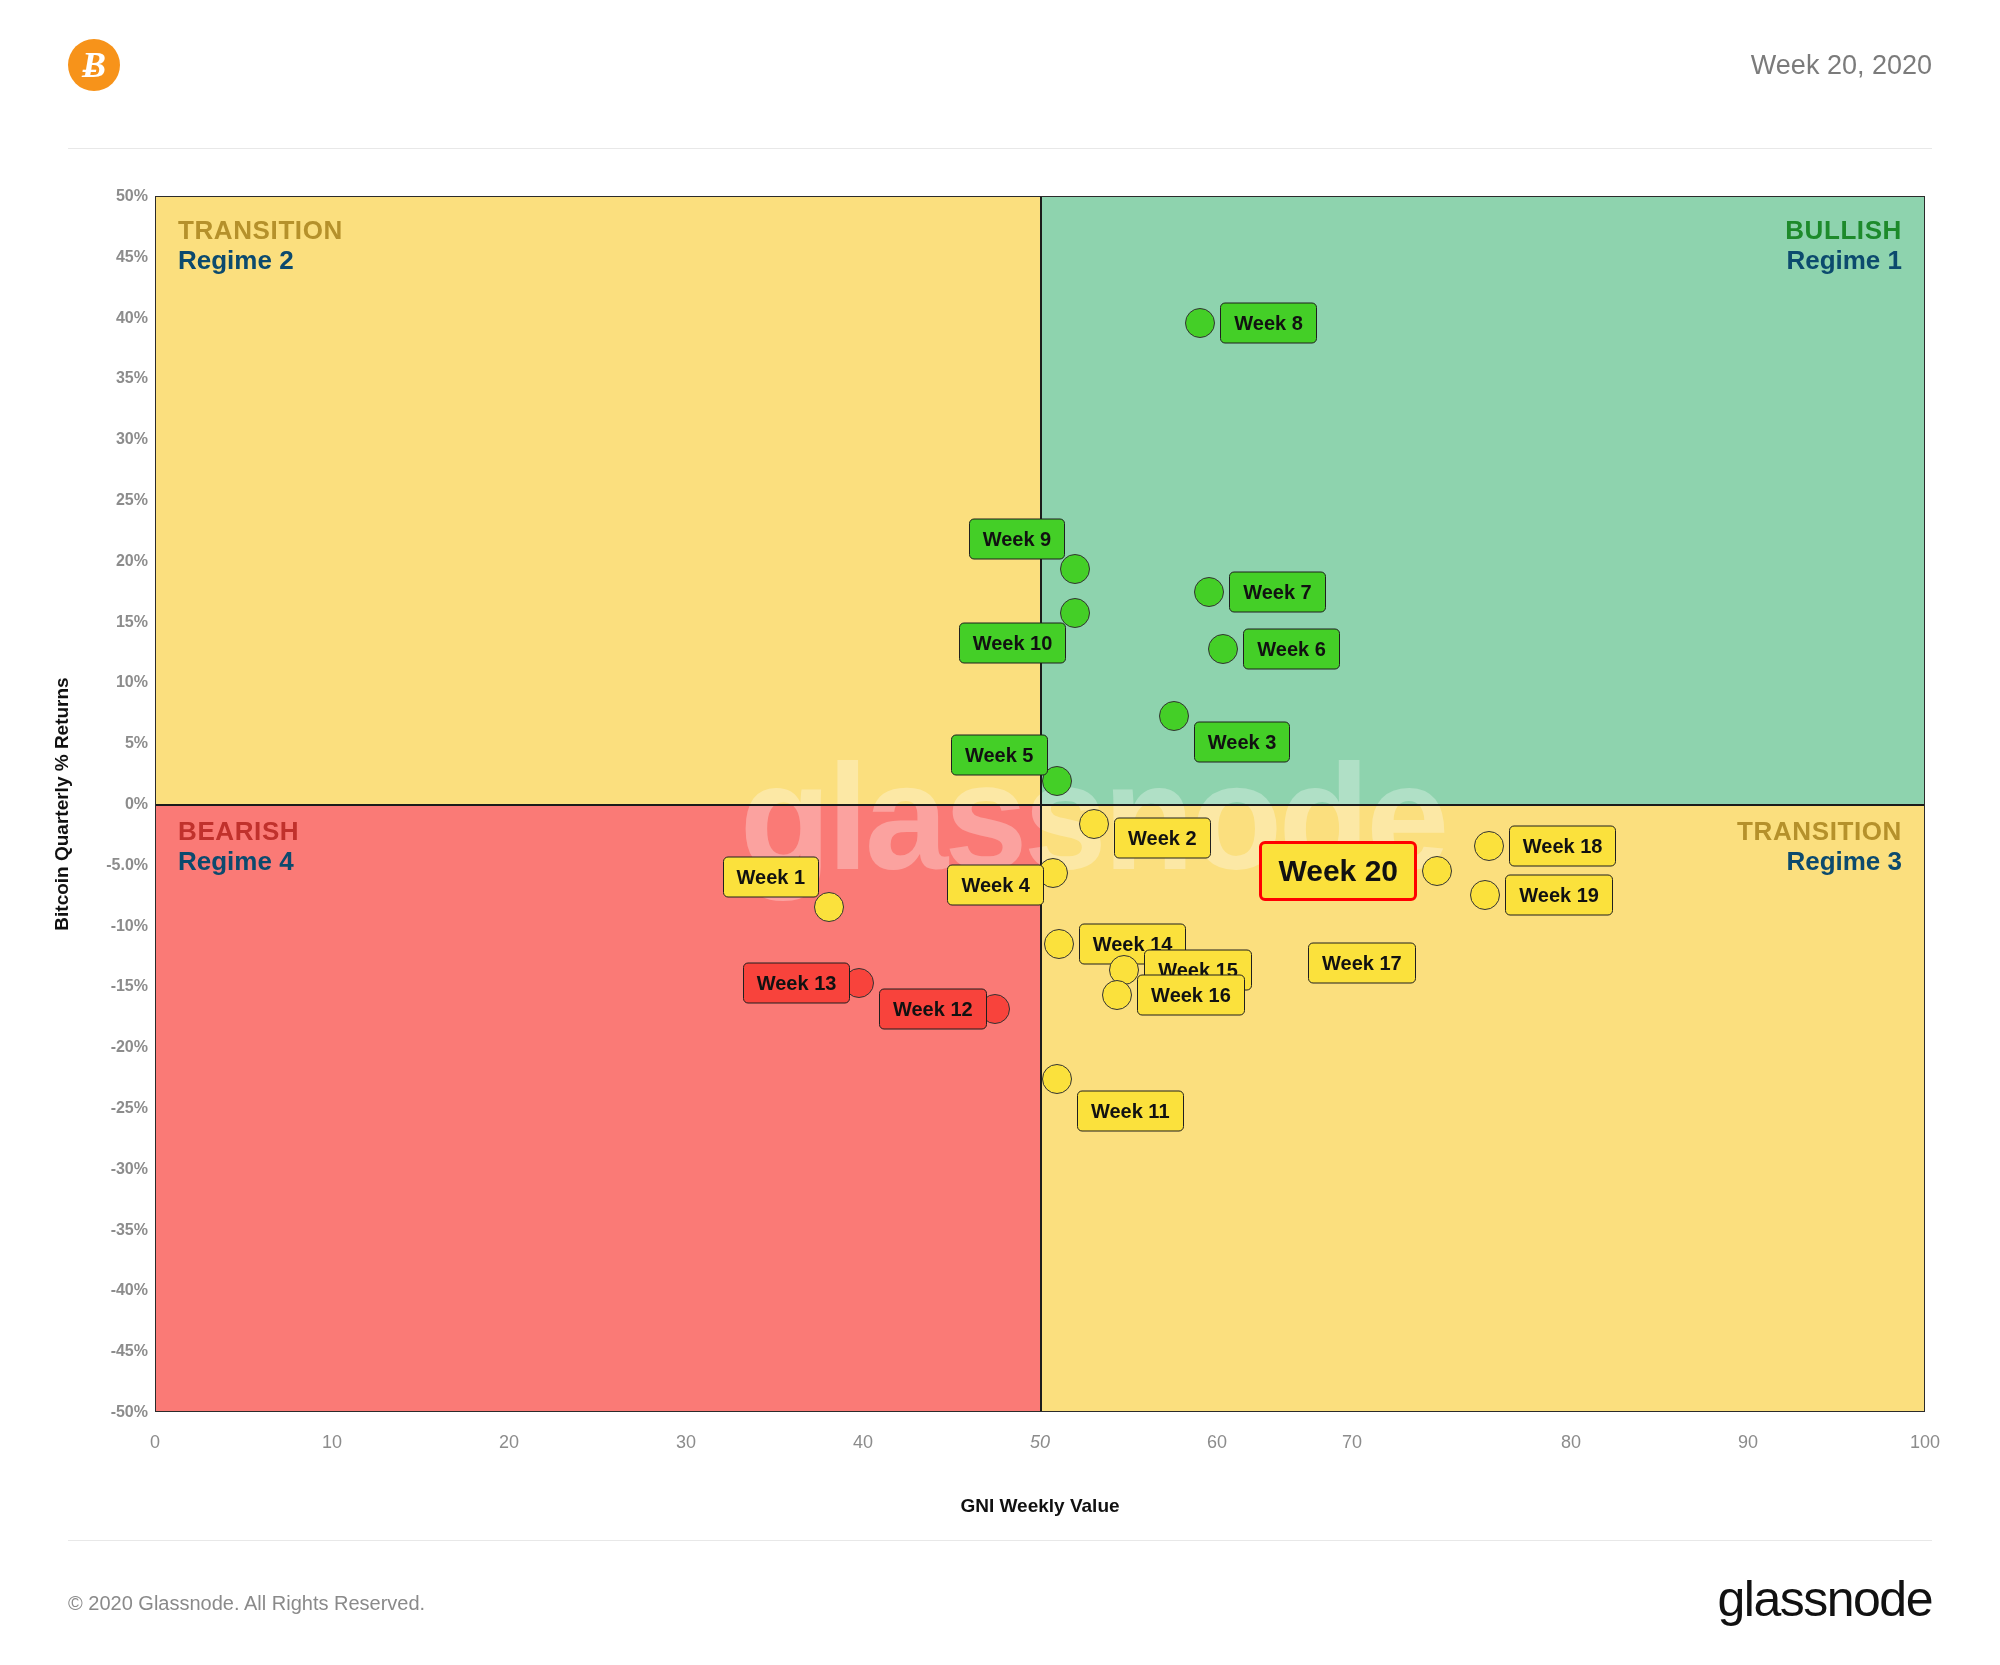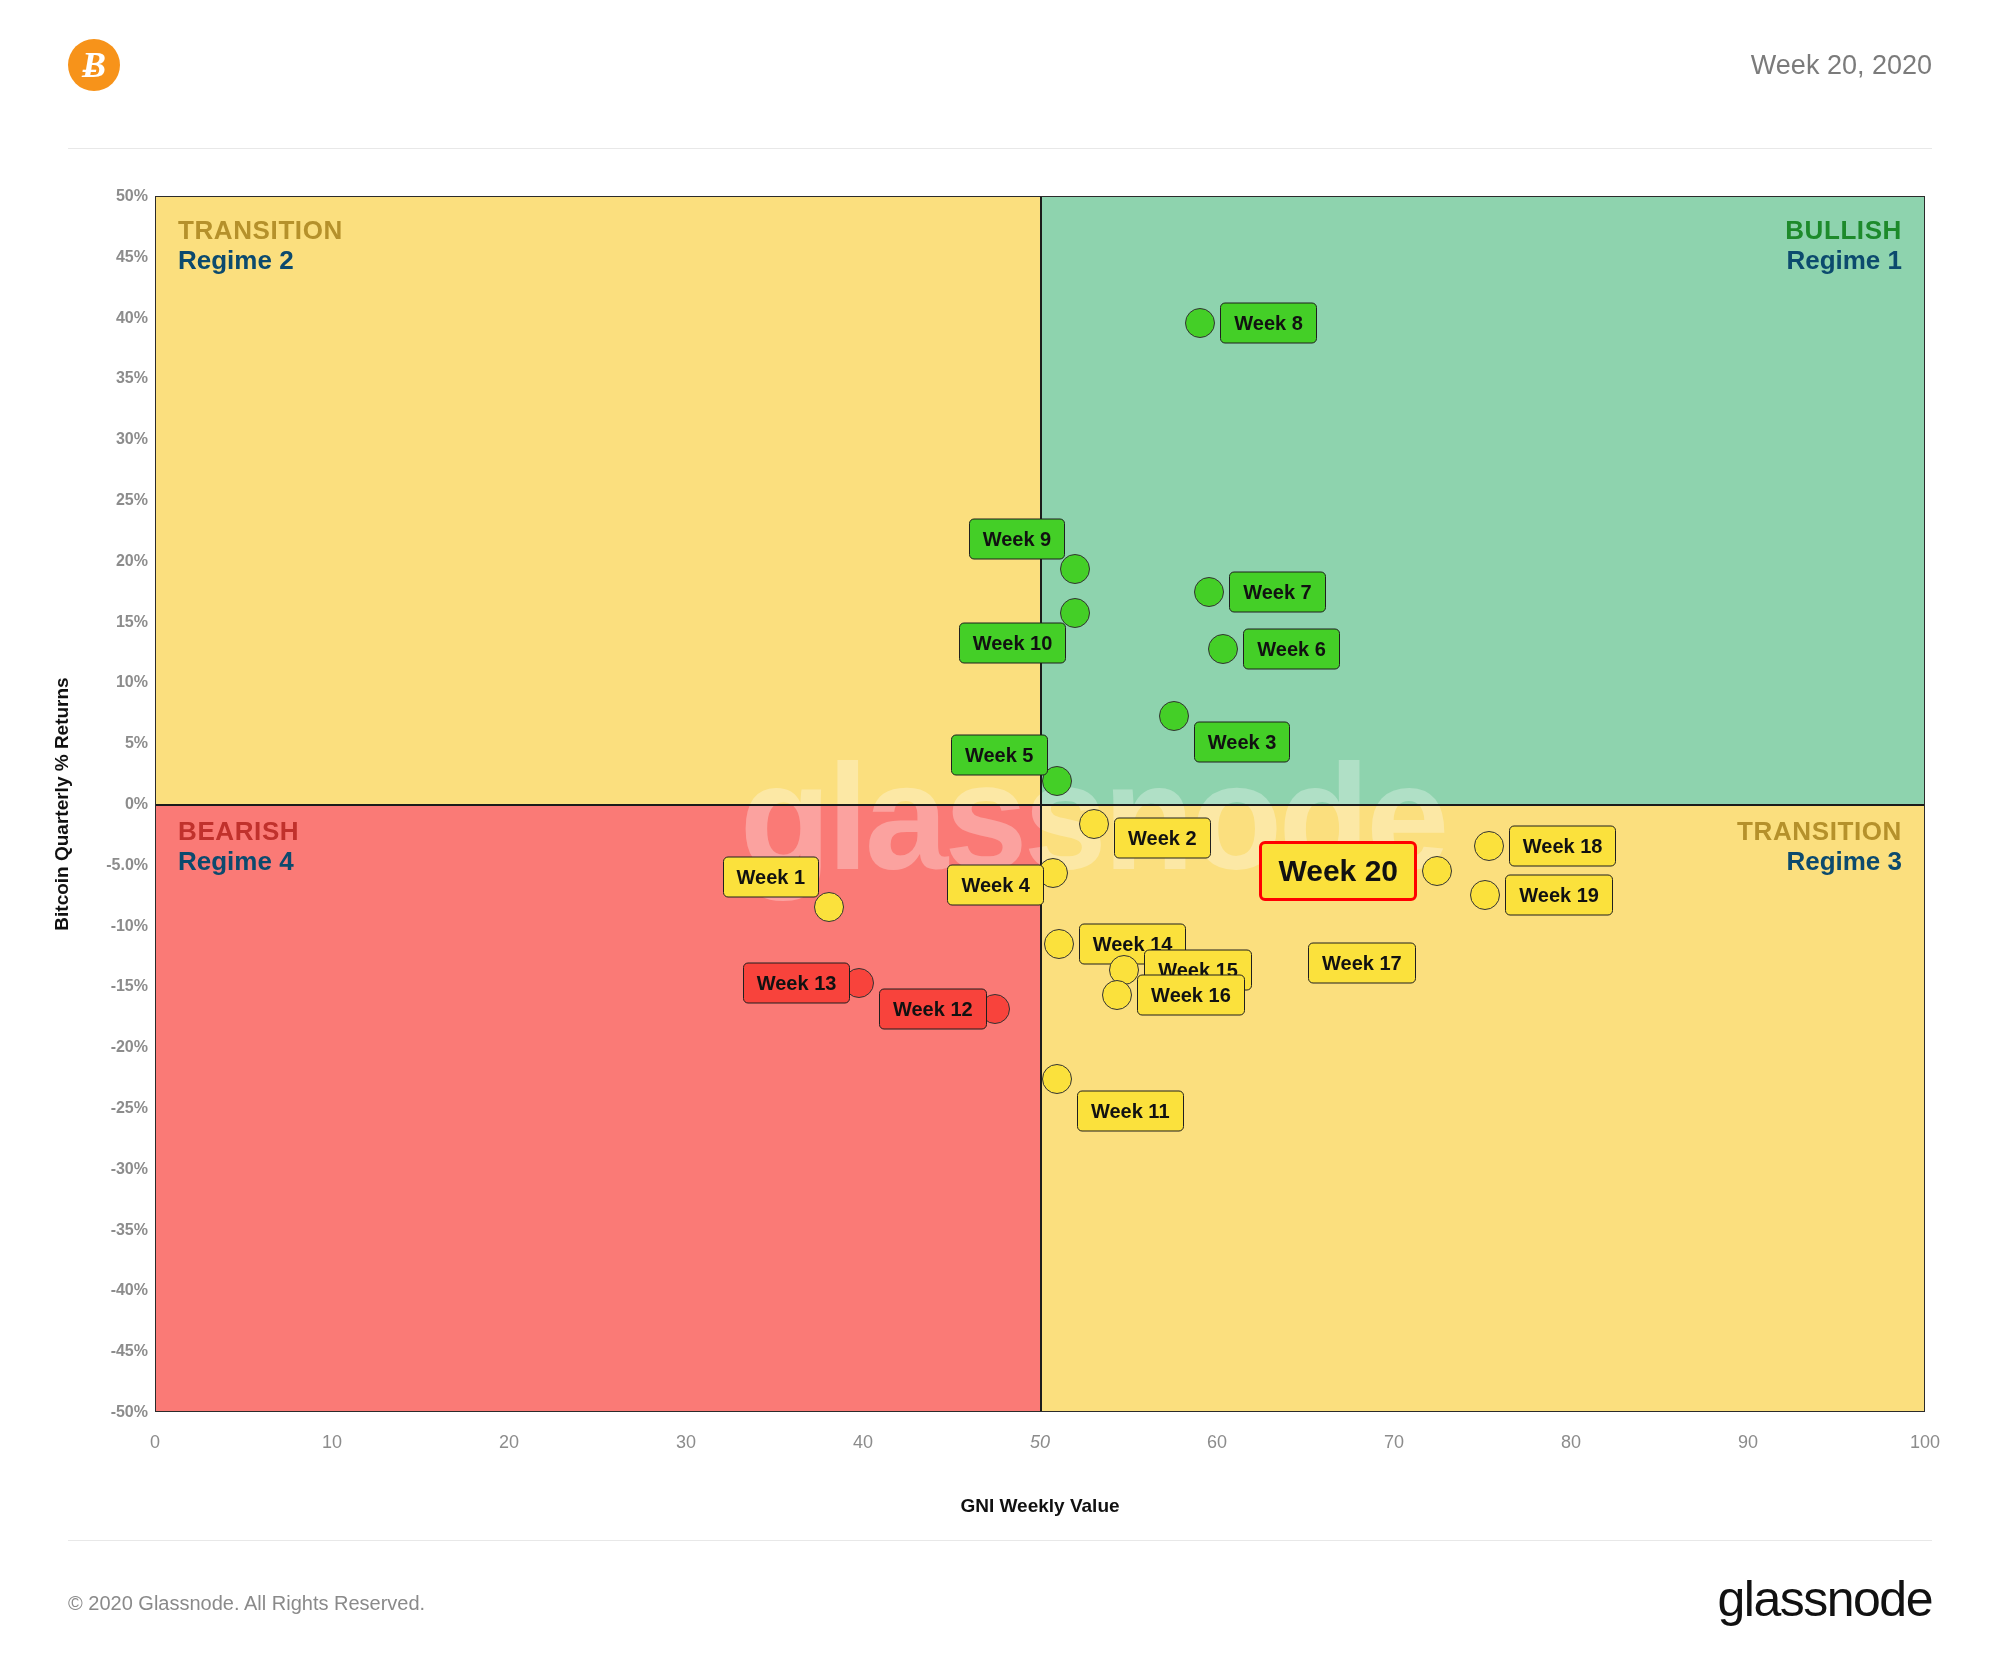--- a/index.html
+++ b/index.html
@@ -247,21 +247,21 @@
   </div>
 
   <div id="xticks">
       <div class="xtick" style="left: 0px;">0</div>
       <div class="xtick" style="left: 177px;">10</div>
       <div class="xtick" style="left: 354px;">20</div>
       <div class="xtick" style="left: 531px;">30</div>
       <div class="xtick" style="left: 708px;">40</div>
       <div class="xtick" style="left: 885px; font-style: italic;">50</div>
       <div class="xtick" style="left: 1062px;">60</div>
-      <div class="xtick" style="left: 1239px;">70</div>
+      <div class="xtick" style="left: 1197px;">70</div>
       <div class="xtick" style="left: 1416px;">80</div>
       <div class="xtick" style="left: 1593px;">90</div>
       <div class="xtick" style="left: 1770px;">100</div>
     </div>
   <div id="xlabel">GNI  Weekly Value</div>
 </div>
 
 <div id="footer-rule"></div>
 <div id="copyright">© 2020 Glassnode. All Rights Reserved.</div>
 <div id="footer-logo">glassnode</div>

